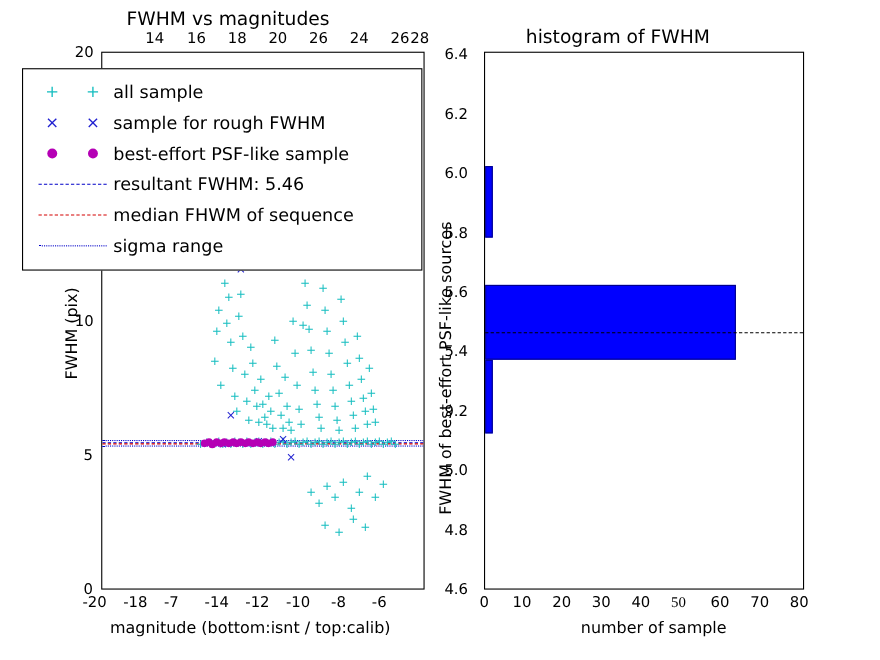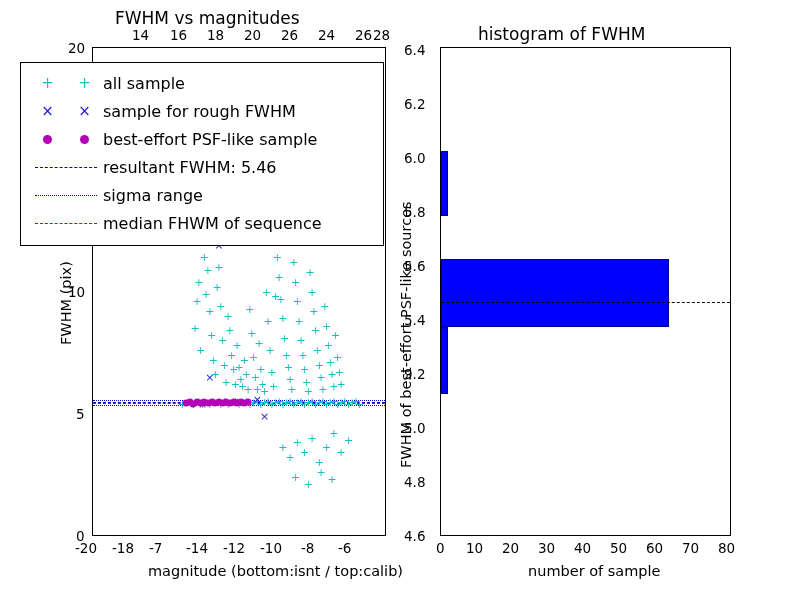--- a/index.html
+++ b/index.html
@@ -65,21 +65,21 @@
   <div class="ticklabel" style="left:260px;top:540px;">-10</div>
   <div class="ticklabel" style="left:301px;top:540px;">-8</div>
   <div class="ticklabel" style="left:338px;top:540px;">-6</div>
 
   <div class="ticklabel" style="left:76px;top:528px;">0</div>
   <div class="ticklabel" style="left:76px;top:406px;">5</div>
   <div class="ticklabel" style="left:68px;top:284px;">10</div>
   <div class="ticklabel" style="left:68px;top:162px;">15</div>
   <div class="ticklabel" style="left:68px;top:40px;">20</div>
 
-  <div class="axtitle" style="left:100px;top:563px;margin-left:48px;">magnitude (bottom:isnt / top:calib)</div>
+  <div class="axtitle" style="left:100px;top:563px;">magnitude (bottom:isnt / top:calib)</div>
   <div class="vlabel" style="left:58px;top:345px;transform:rotate(-90deg);">FWHM (pix)</div>
 
   <div id="leftplot">
       <div class="hline blue" style="top: 354.049px;"></div>
       <div class="hline red" style="top: 355.023px;"></div>
       <div class="hline dashdot" style="top: 357.214px;"></div>
       <div class="hline dashdot" style="top: 351.858px;"></div>
       <div class="pt plus" style="left: 89.425px; top: 355.51px;">+</div>
       <div class="pt plus" style="left: 94.9px; top: 354.293px;">+</div>
       <div class="pt plus" style="left: 100.375px; top: 355.51px;">+</div>
@@ -271,40 +271,40 @@
       <span class="legtext">best-effort PSF-like sample</span>
     </div>
     <div class="legrow">
       <span class="legsym">
           <span class="symline"></span>
         </span>
       <span class="legtext">resultant FWHM: 5.46</span>
     </div>
     <div class="legrow">
       <span class="legsym">
+          <span class="symline red"></span>
+        </span>
+      <span class="legtext">median FHWM of sequence</span>
+    </div>
+    <div class="legrow">
+      <span class="legsym">
           <span class="symline dashdot"></span>
         </span>
       <span class="legtext">sigma range</span>
-    </div>
-    <div class="legrow">
-      <span class="legsym">
-          <span class="symline red"></span>
-        </span>
-      <span class="legtext">median FHWM of sequence</span>
     </div>
   </div>
 
   <div class="title" style="left:478px;top:24px;">histogram of FWHM</div>
 
   <div class="ticklabel" style="left:436px;top:540px;">0</div>
   <div class="ticklabel" style="left:466px;top:540px;">10</div>
   <div class="ticklabel" style="left:502px;top:540px;">20</div>
   <div class="ticklabel" style="left:538px;top:540px;">30</div>
   <div class="ticklabel" style="left:574px;top:540px;">40</div>
-  <div class="ticklabel" style="left:610px;top:540px;">50</div>
+  <div class="ticklabel" style="left:610px;top:540px;font-family:Liberation Serif, serif;">50</div>
   <div class="ticklabel" style="left:646px;top:540px;">60</div>
   <div class="ticklabel" style="left:682px;top:540px;">70</div>
   <div class="ticklabel" style="left:718px;top:540px;">80</div>
 
   <div class="ticklabel" style="left:404px;top:528px;">4.6</div>
   <div class="ticklabel" style="left:404px;top:474px;">4.8</div>
   <div class="ticklabel" style="left:404px;top:420px;">5.0</div>
   <div class="ticklabel" style="left:404px;top:366px;">9.2</div>
   <div class="ticklabel" style="left:404px;top:312px;">5.4</div>
   <div class="ticklabel" style="left:404px;top:258px;">5.6</div>

